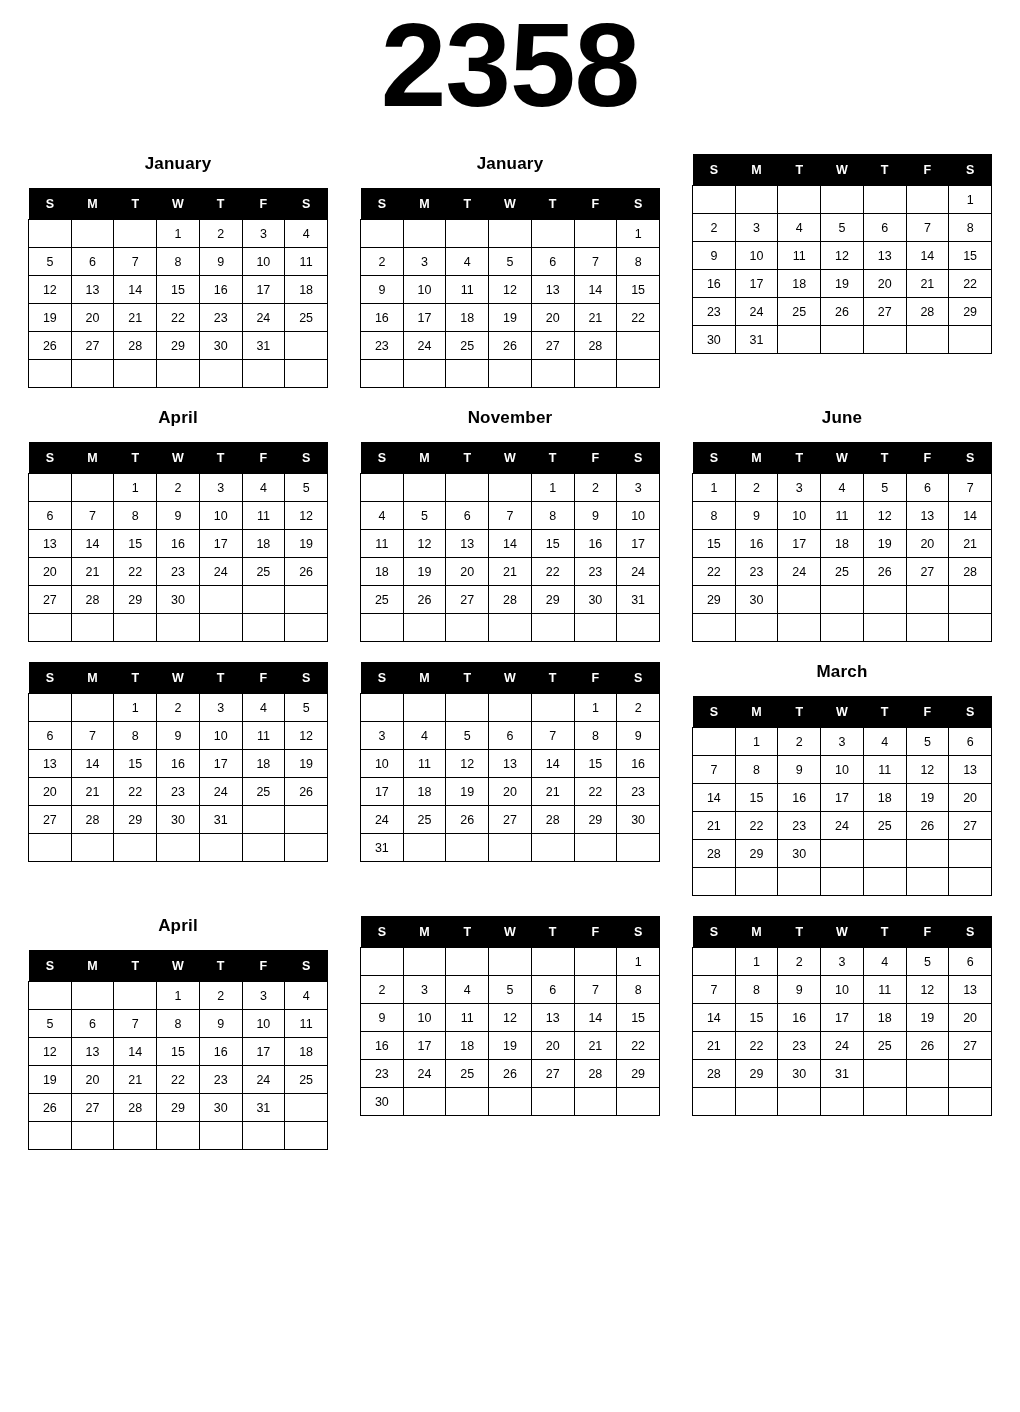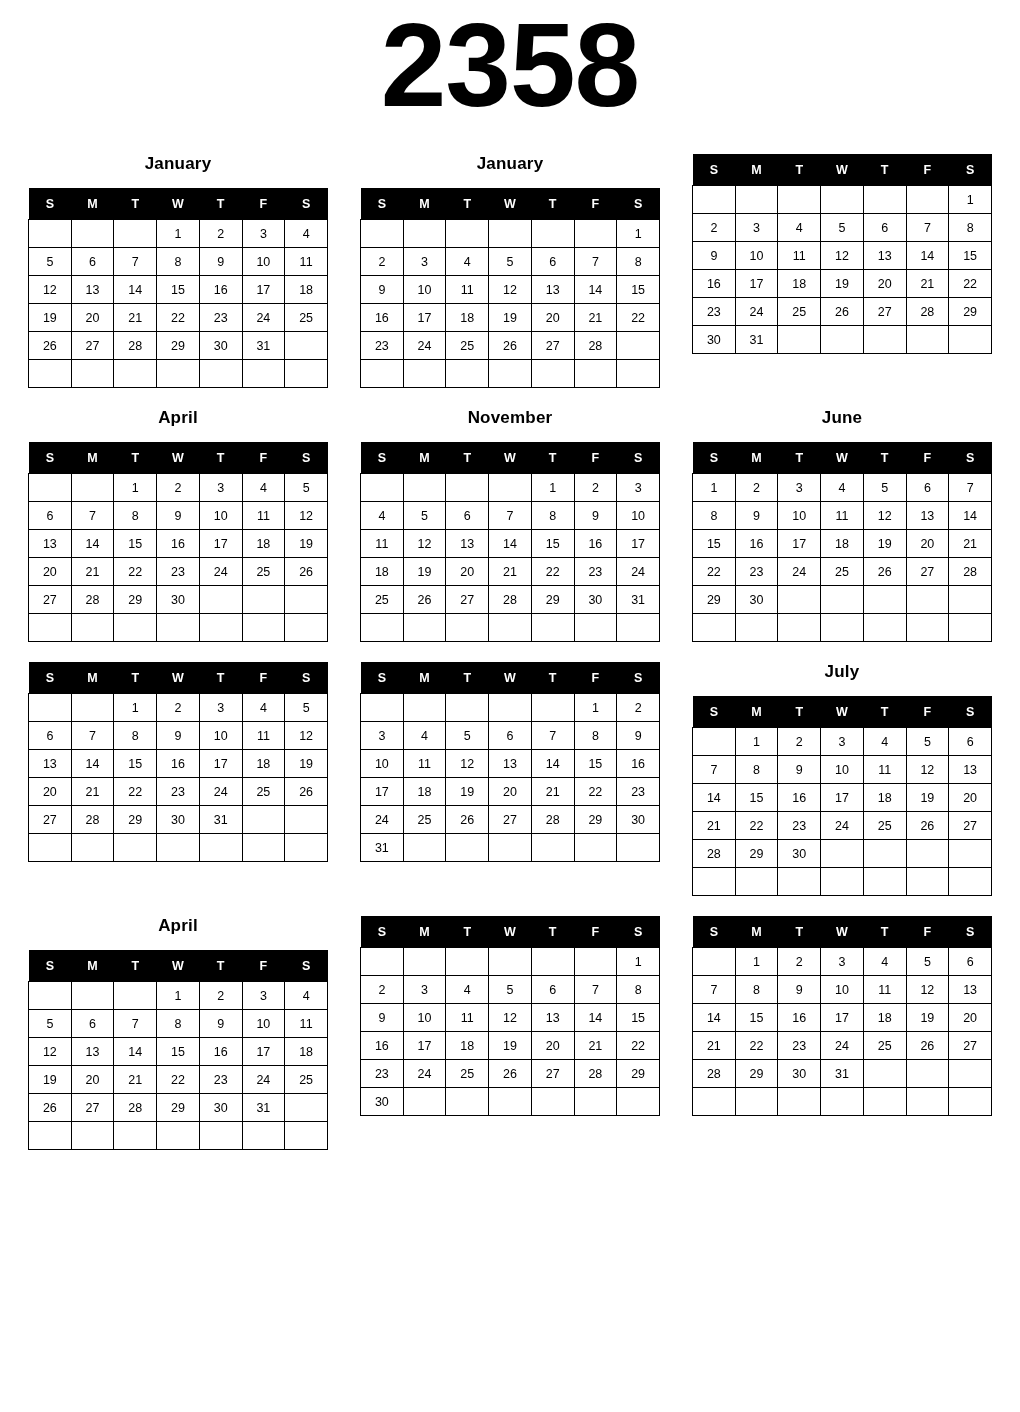--- a/index.html
+++ b/index.html
@@ -651,21 +651,21 @@
               <td class="empty"></td>
               <td class="empty"></td>
               <td class="empty"></td>
               <td class="empty"></td>
               <td class="empty"></td>
             </tr>
           </tbody>
         </table>
       </div>
       <div class="month">
-        <div class="month-name">July</div>
+        <div class="month-name">March</div>
         <table class="cal">
           <thead>
             <tr>
               <th>S</th>
               <th>M</th>
               <th>T</th>
               <th>W</th>
               <th>T</th>
               <th>F</th>
               <th>S</th>

